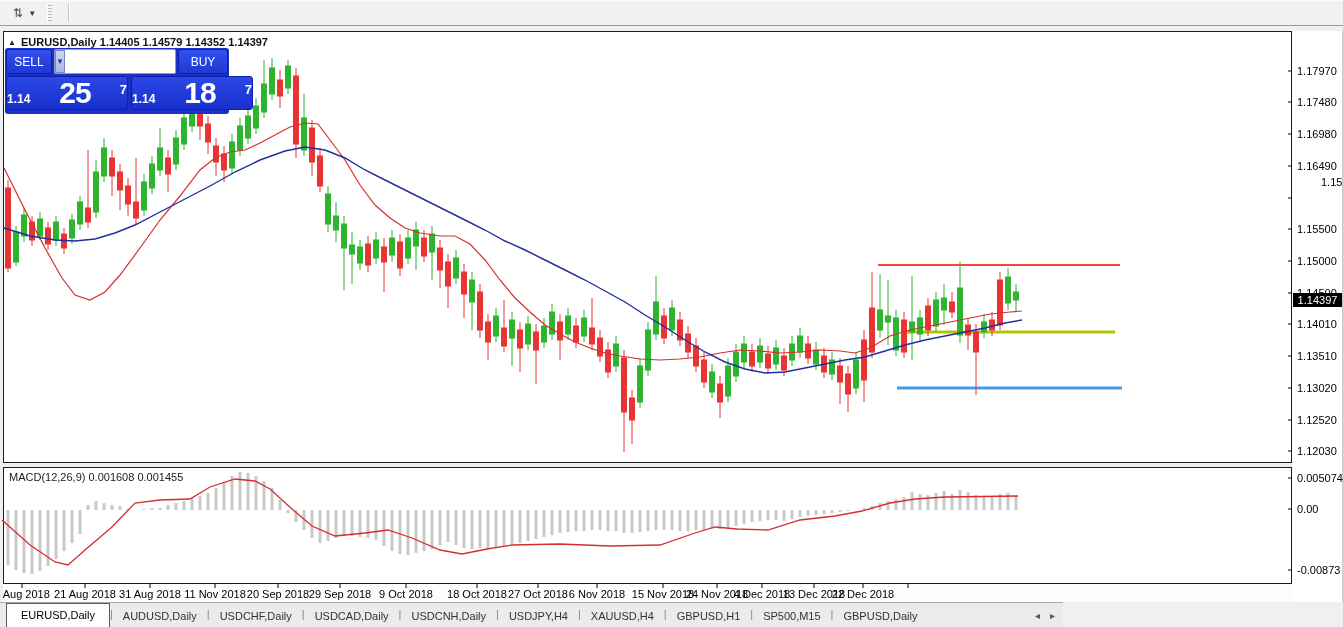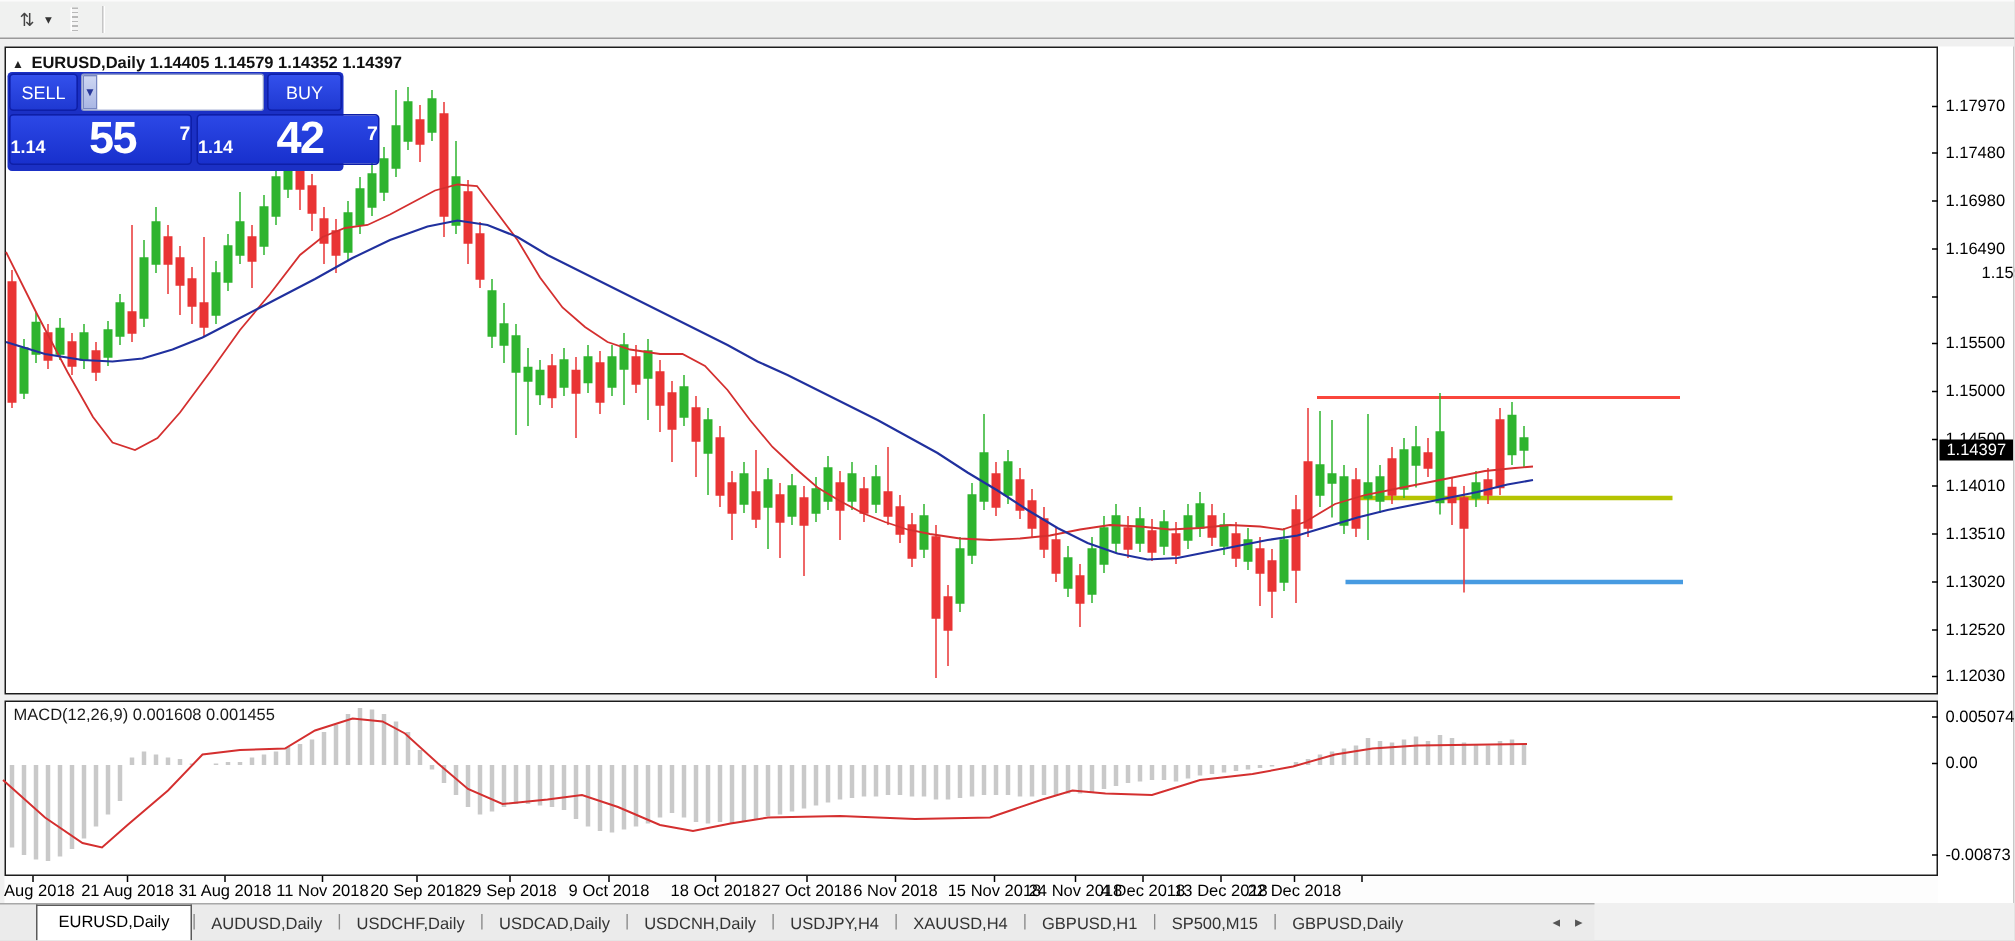--- a/index.html
+++ b/index.html
@@ -56,21 +56,21 @@
   .pa-label{position:absolute;left:1297px;font-size:11px;color:#000;z-index:6;white-space:nowrap;}
   #price-badge{position:absolute;left:1293px;width:49px;height:14px;background:#000;color:#fff;
                font-size:11px;text-align:center;line-height:14px;z-index:7;}
   .ma-label{position:absolute;left:1297px;font-size:11px;color:#000;z-index:6;white-space:nowrap;}
   .date-label{position:absolute;top:588px;width:84px;margin-left:-42px;text-align:center;
               font-size:11px;color:#000;z-index:6;white-space:nowrap;}
   #macd-title{position:absolute;left:9px;top:471px;font-size:11px;color:#1a1a1a;z-index:6;}
 
   
   #tabbar{position:absolute;left:0;top:602px;width:1063px;height:25px;background:#ebebeb;
-          border-top:1px solid #a8a8a8;display:flex;align-items:flex-end;z-index:8;padding-left:18px;}
+          border-top:1px solid #a8a8a8;display:flex;align-items:flex-end;z-index:8;}
   .tab{font-size:11px;color:#333;padding:4px 10px 5px 10px;position:relative;cursor:pointer;white-space:nowrap;}
   .tab.active{background:#fff;border:1px solid #5a5a5a;border-bottom:none;font-weight:normal;color:#000;
               padding:5px 14px 6px 14px;margin-left:6px;}
   .tab-sep{color:#8a8a8a;align-self:center;font-size:11px;padding-bottom:2px;}
   #tab-arrows{margin-left:auto;margin-right:8px;align-self:center;color:#555;font-size:10px;display:flex;gap:10px;}
   #tab-arrows span{cursor:pointer;}
 </style>
 </head>
 <body>
 
@@ -99,26 +99,26 @@
       <div id="tp-stepper">
         <div class="step-btn">▼</div>
         <input id="tp-volume" value="0.01" style="">
 
       </div>
       <div class="tp-btn" id="tp-buy">BUY</div>
     </div>
     <div id="tp-row2">
       <div class="px-box">
         <span class="px-small">1.14</span>
-          <span class="px-big">55</span>
+          <span class="px-big">25</span>
           <span class="px-sup">7</span>
       </div>
       <div class="px-box">
         <span class="px-small">1.14</span>
-          <span class="px-big">42</span>
+          <span class="px-big">18</span>
           <span class="px-sup">7</span>
       </div>
     </div>
   </div>
 
   <svg id="chart-svg" xmlns="http://www.w3.org/2000/svg">
       <line x1="1288" y1="71" x2="1292" y2="71" stroke="#000" stroke-width="1"></line>
       <line x1="1288" y1="102" x2="1292" y2="102" stroke="#000" stroke-width="1"></line>
       <line x1="1288" y1="134" x2="1292" y2="134" stroke="#000" stroke-width="1"></line>
       <line x1="1288" y1="166" x2="1292" y2="166" stroke="#000" stroke-width="1"></line>

